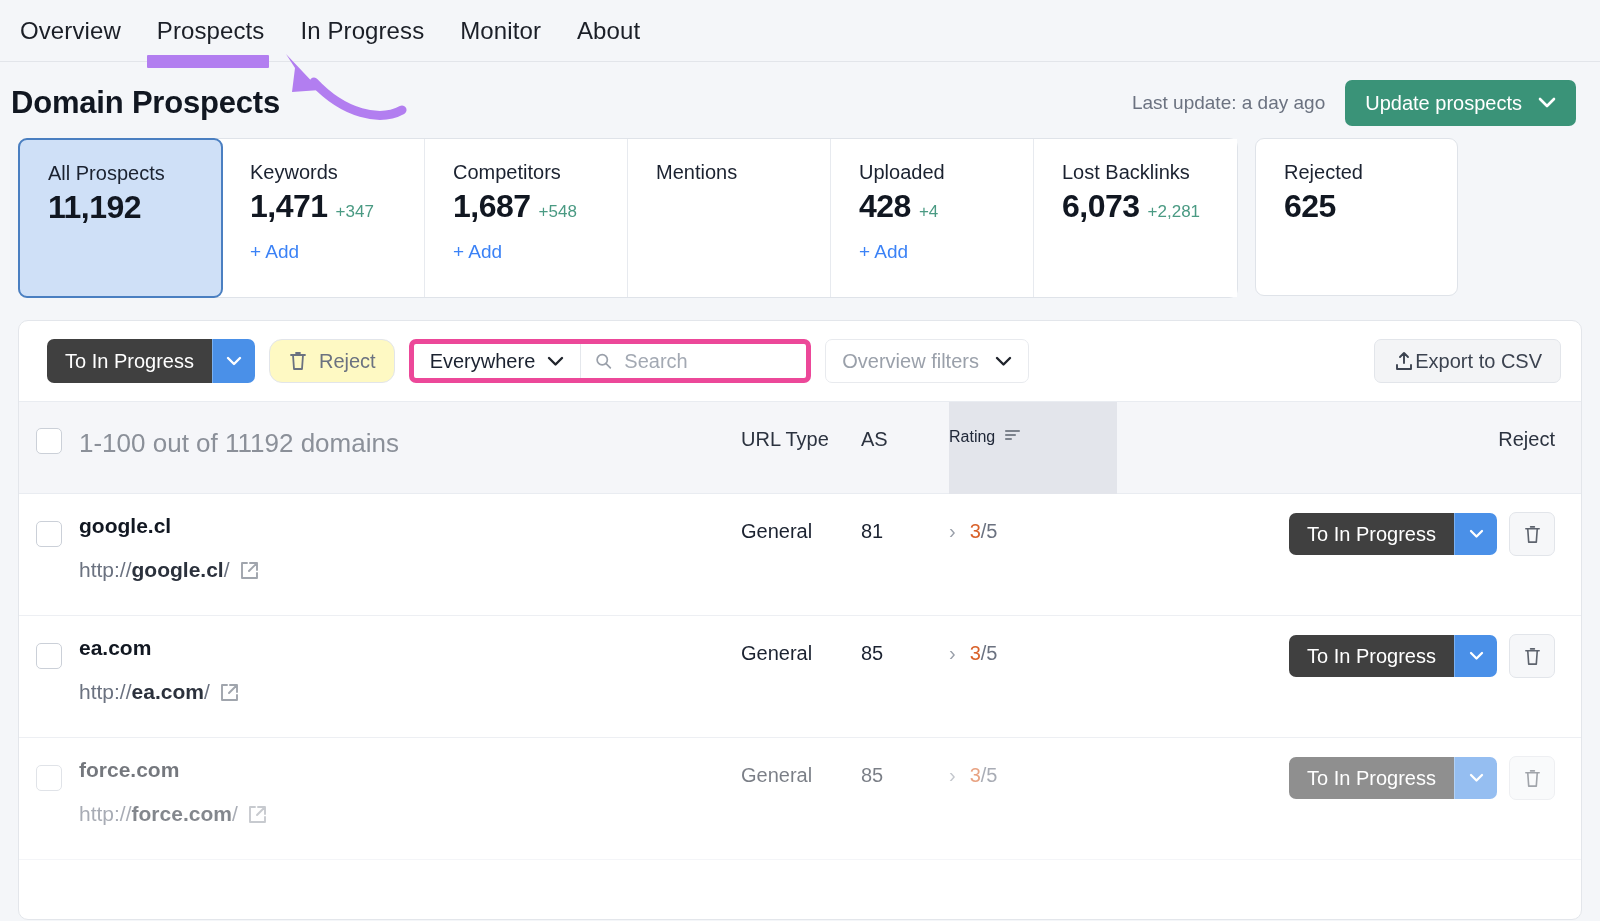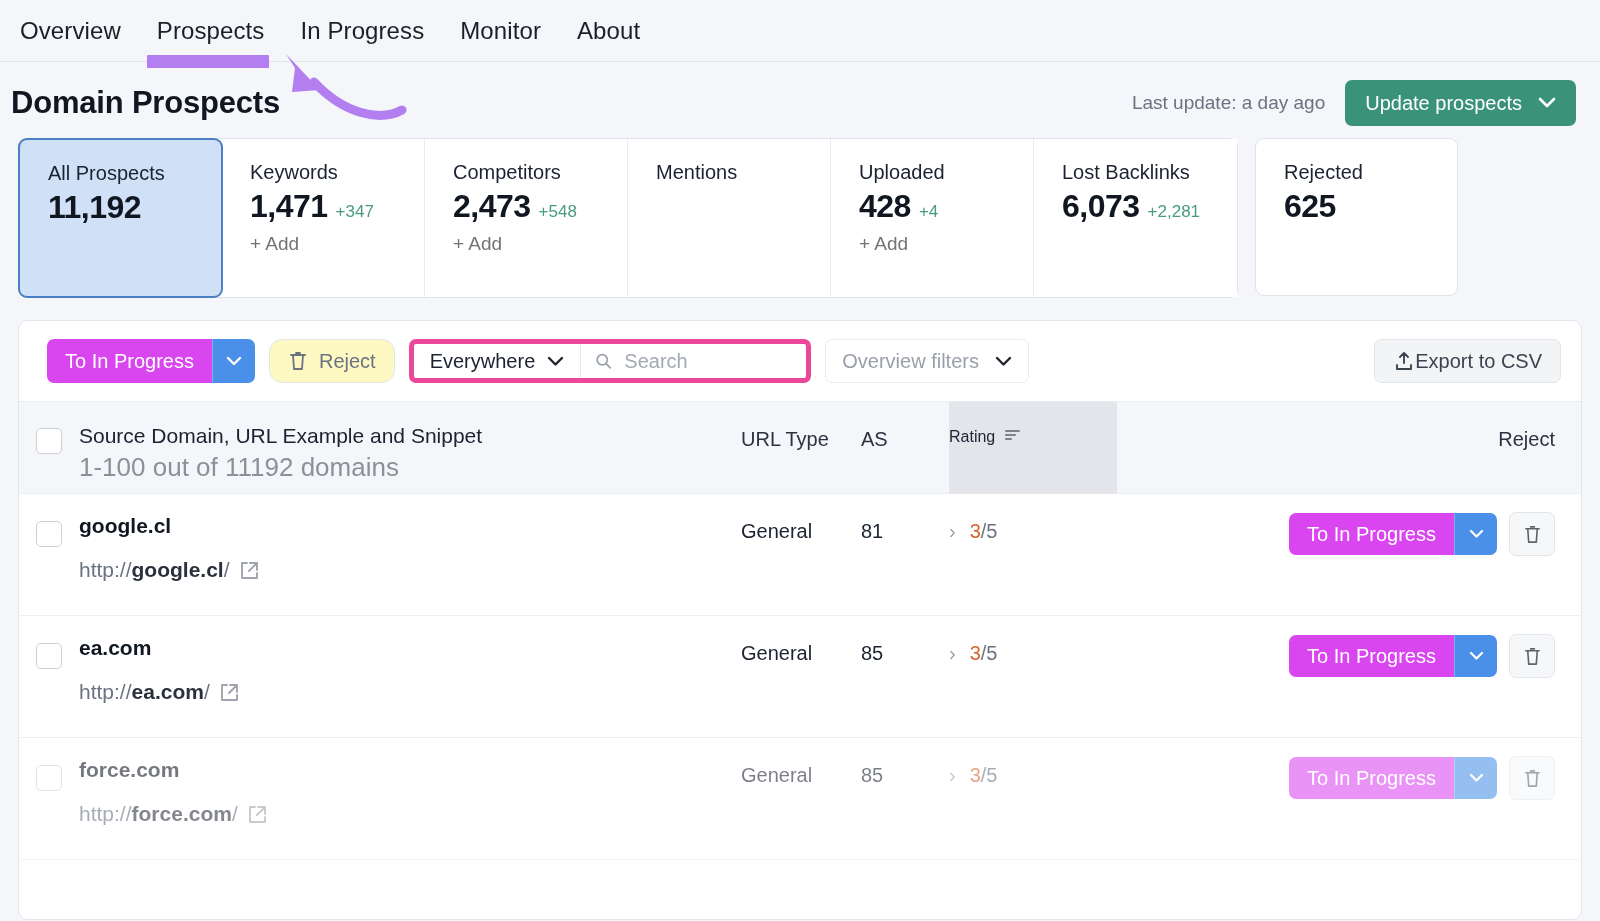--- a/index.html
+++ b/index.html
@@ -109,40 +109,40 @@
   .card-sep { width: 17px; }
   .card.standalone {
     border: 1px solid #dfe3e9;
     border-radius: 9px;
     background: #fff;
   }
   .card-label { font-size: 20px; color: #1b2230; margin-bottom: 4px; }
   .card-valrow { display: flex; align-items: baseline; gap: 8px; }
   .card-value { font-size: 32px; font-weight: bold; color: #111721; letter-spacing: -.5px; }
   .card-delta { font-size: 17px; color: #4a9a83; }
-  .card-add { margin-top: 8px; font-size: 19px; color: #737373; cursor: pointer; }
+  .card-add { margin-top: 16px; font-size: 19px; color: #3b82f6; cursor: pointer; }
 
   
   .panel {
     margin: 22px 18px 0 18px;
     background: #fff;
     border: 1px solid #e3e6eb;
     border-radius: 10px;
     overflow: hidden;
     height: 600px;
   }
   .toolbar {
     display: flex;
     align-items: center;
     gap: 14px;
     padding: 18px 20px 18px 28px;
   }
   .split-btn { display: flex; align-items: stretch; border-radius: 7px; overflow: hidden; }
   .split-main {
-    background: #d946ef; color: #fff;
+    background: #404040; color: #fff;
     border: none; height: 44px; padding: 0 18px;
     font-size: 20px; font-family: "Liberation Sans", sans-serif;
     cursor: pointer; display: flex; align-items: center;
     border-right: 1px solid #7ab0f0;
   }
   .split-caret {
     background: #4a90e8; color: #fff; border: none;
     width: 42px; display: flex; align-items: center; justify-content: center;
     cursor: pointer;
   }
@@ -298,21 +298,21 @@
       <div class="card-valrow">
         <span class="card-value">1,471</span>
         <span class="card-delta">+347</span>
       </div>
       <div class="card-add">+ Add</div>
     </div>
 
     <div class="card">
       <div class="card-label">Competitors</div>
       <div class="card-valrow">
-        <span class="card-value">2,473</span>
+        <span class="card-value">1,687</span>
         <span class="card-delta">+548</span>
       </div>
       <div class="card-add">+ Add</div>
     </div>
 
     <div class="card">
       <div class="card-label">Mentions</div>
     </div>
 
     <div class="card">
@@ -394,21 +394,20 @@
       </svg>
       <span>Export to CSV</span>
     </button>
   </div>
 
   <div class="thead">
     <div class="col-check">
       <div class="cb"></div>
     </div>
     <div class="col-domain">
-      <div class="head-title">Source Domain, URL Example and Snippet</div>
       <div class="head-sub">1-100 out of 11192 domains</div>
     </div>
     <div class="col-type">URL Type</div>
     <div class="col-as">AS</div>
     <div class="col-rating">
       <span>Rating</span>
       <svg width="19" height="15" viewBox="0 0 19 15">
         <path d="M2 3 H15 M2 7 H11 M2 11 H7" stroke="#7c828c" stroke-width="2.1" stroke-linecap="round"></path>
       </svg>
     </div>

